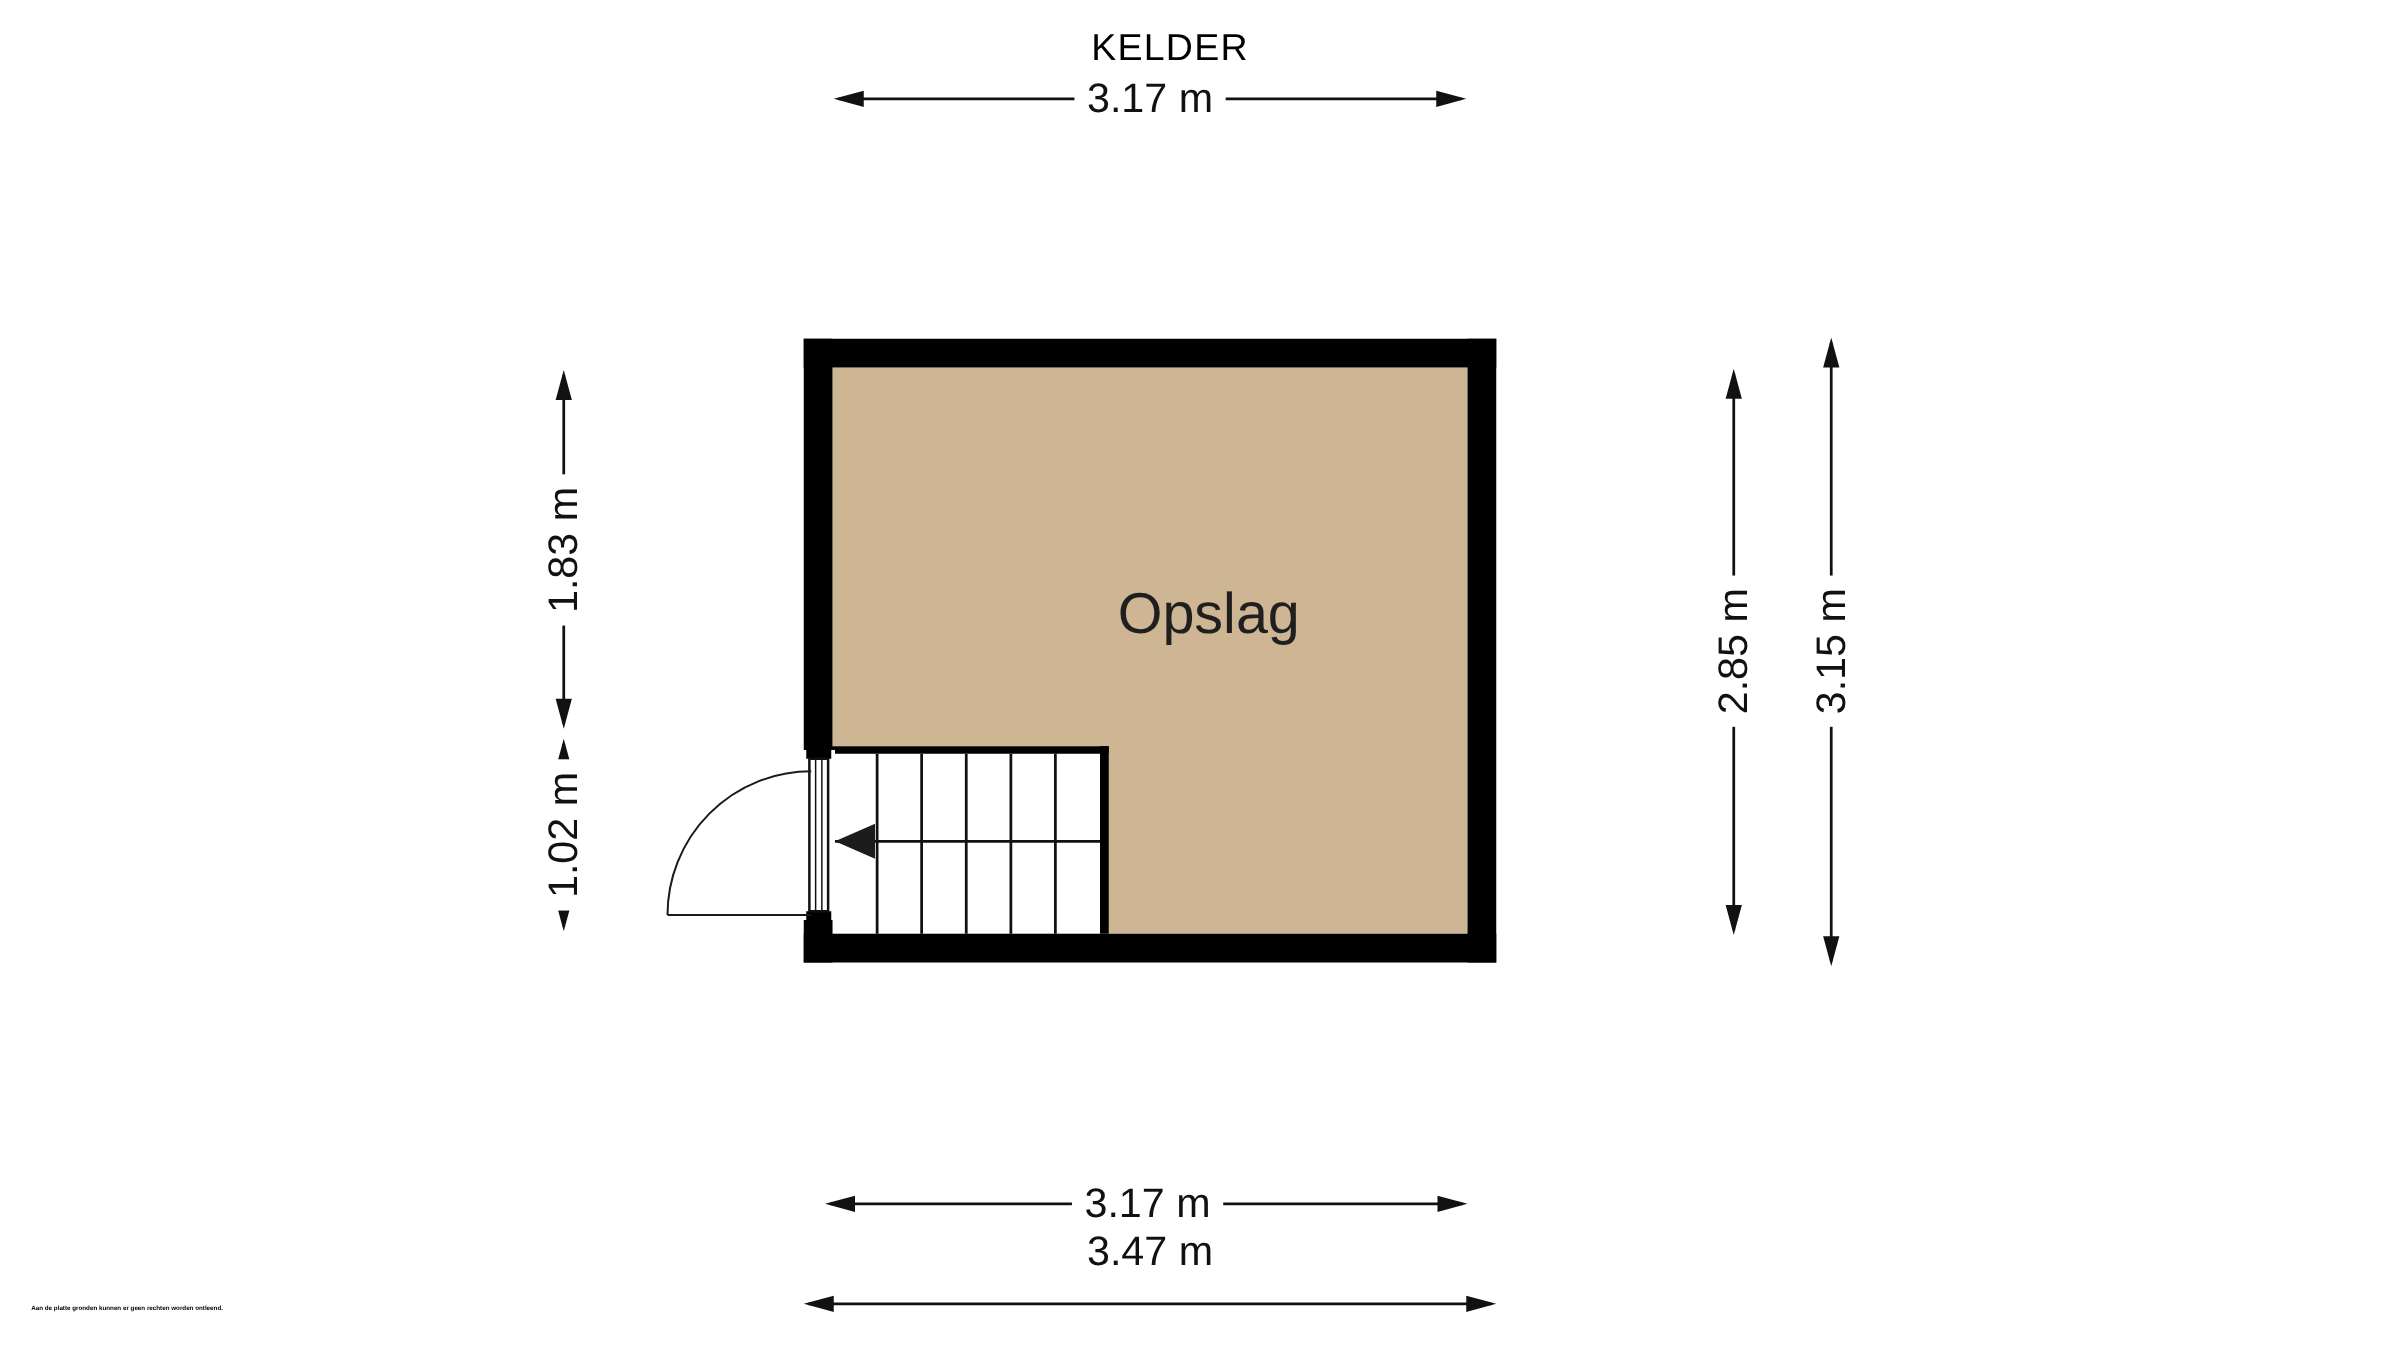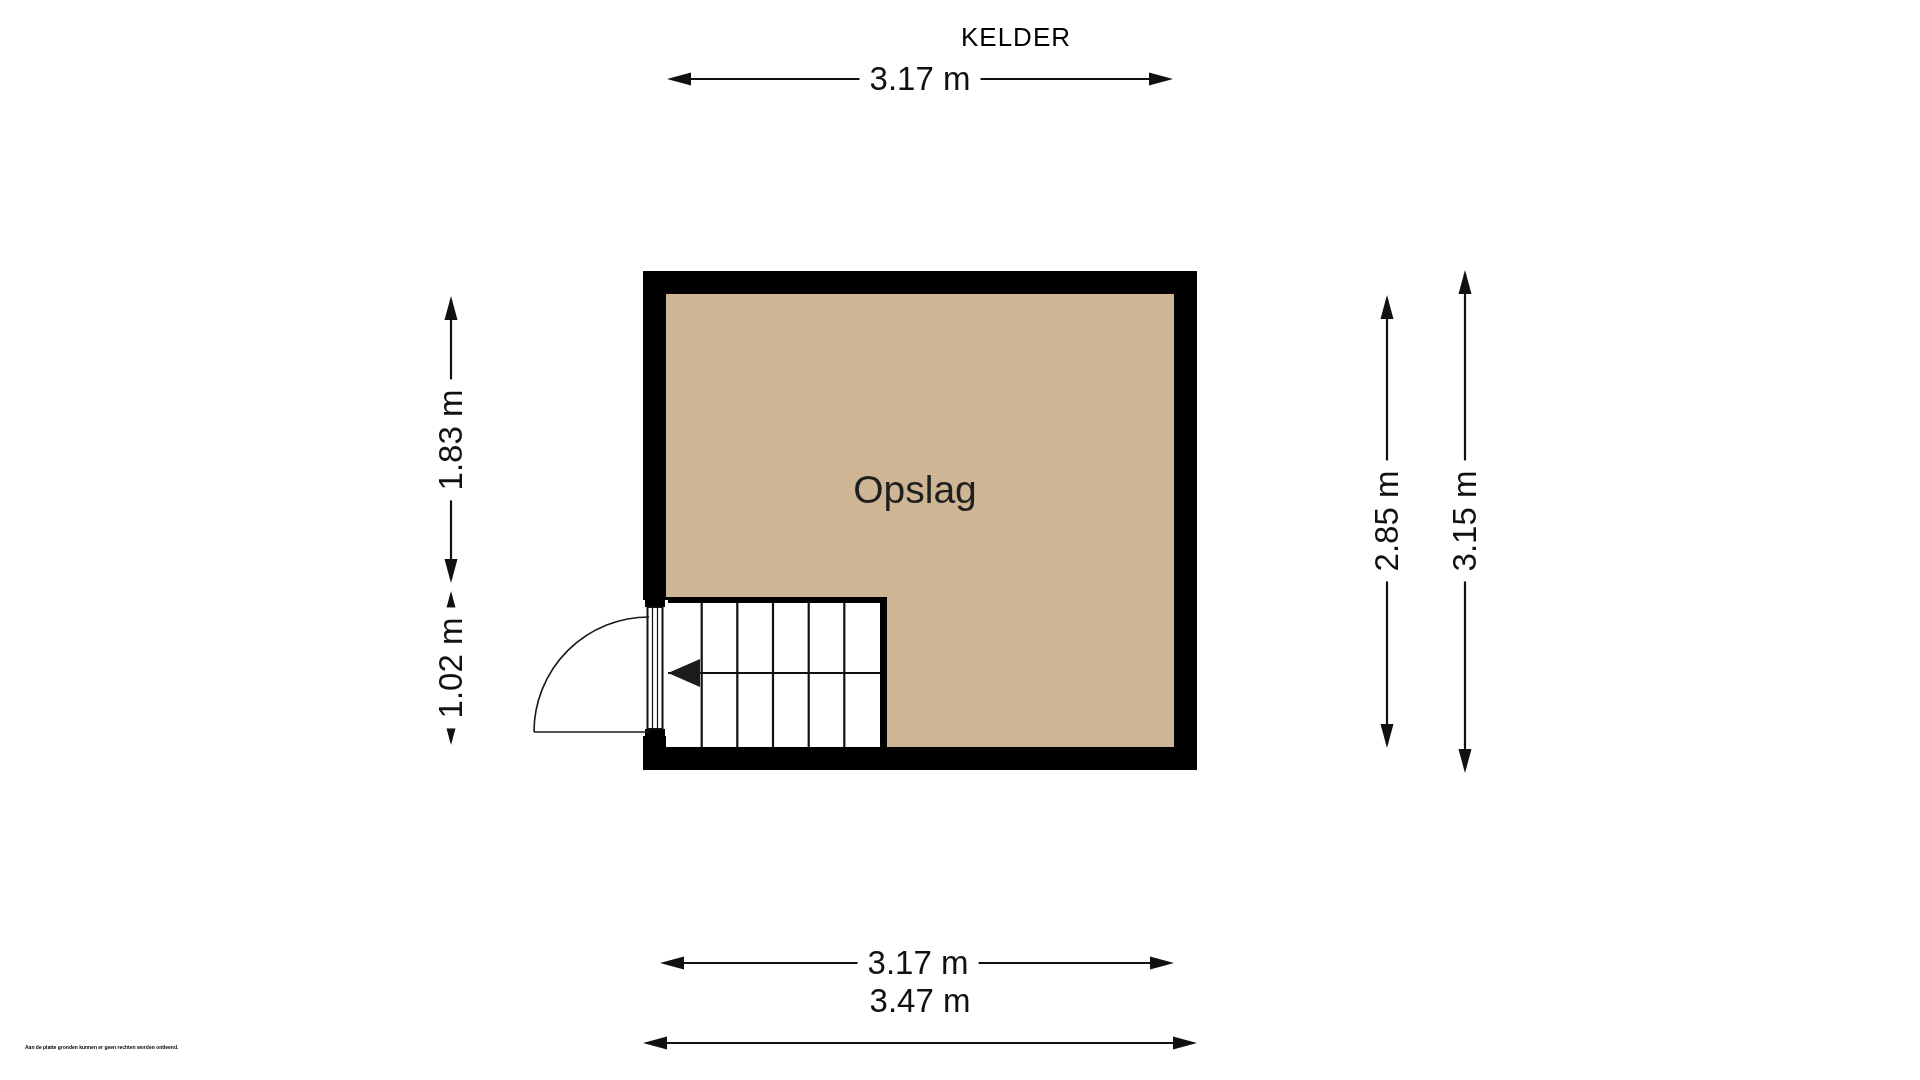--- a/index.html
+++ b/index.html
@@ -21,29 +21,29 @@
   .floor{fill:var(--floor);}
   .white{fill:#ffffff;}
   .thin{stroke:var(--line);stroke-width:1.6;fill:none;}
   .stair-line{stroke:#111111;stroke-width:2.2;}
   .dim-line{stroke:#111111;stroke-width:2.2;}
   .dim-arrow{fill:#111111;}
   .jamb{fill:#ffffff;stroke:#111111;stroke-width:2;}
   .jamb-line{stroke:#111111;stroke-width:1.2;}
   .stair-arrow{fill:#1c1c1c;}
   .plan-title{
-    position:absolute;left:1016px;top:22px;
+    position:absolute;left:936px;top:22px;
     transform:translateX(-50%);
-    font-size:26px;letter-spacing:1px;color:#000;
+    font-size:30px;letter-spacing:1px;color:#000;
     white-space:nowrap;
   }
   .room-label{
-    position:absolute;left:915px;top:490px;
+    position:absolute;left:967px;top:490px;
     transform:translate(-50%,-50%);
-    font-size:39px;color:#1f1f1f;white-space:nowrap;
+    font-size:46px;color:#1f1f1f;white-space:nowrap;
   }
   .dim-label{
     position:absolute;
     transform:translate(-50%,-50%);
     background:var(--background);
     padding:0 10px;
     font-size:33px;color:#111;white-space:nowrap;
     line-height:1.1;
   }
   .dim-label.vert{

